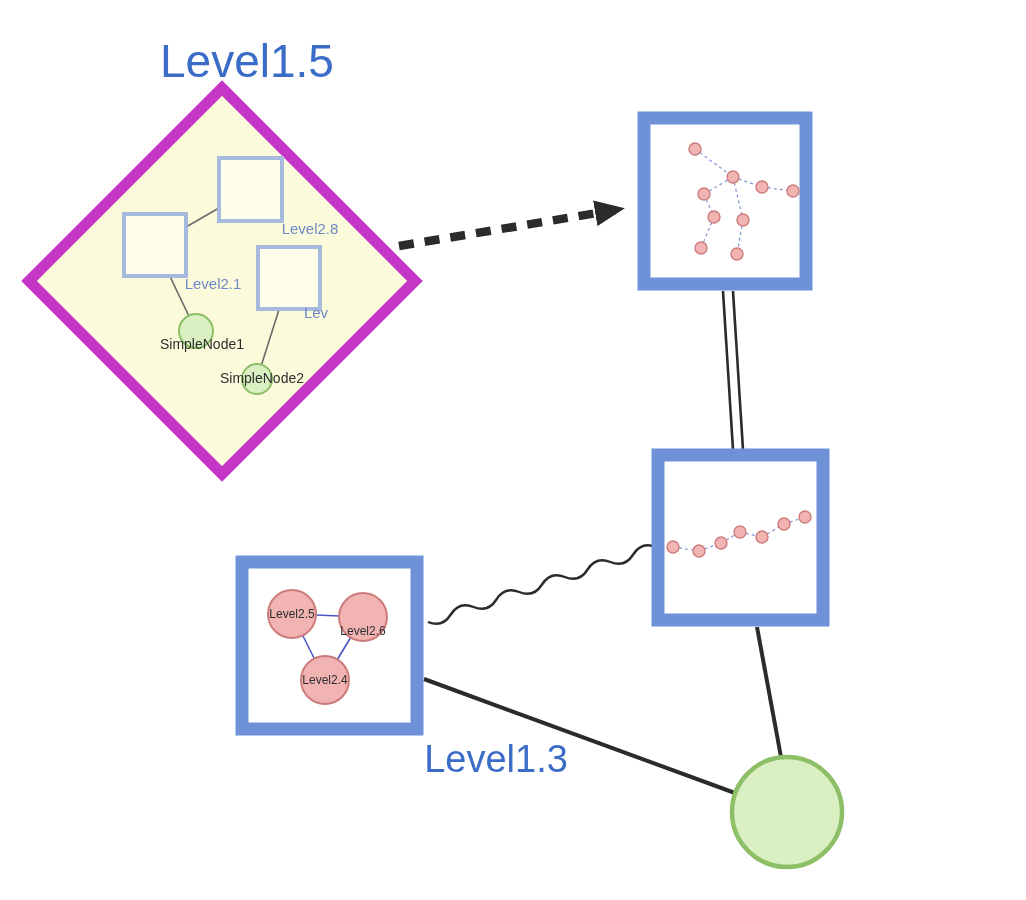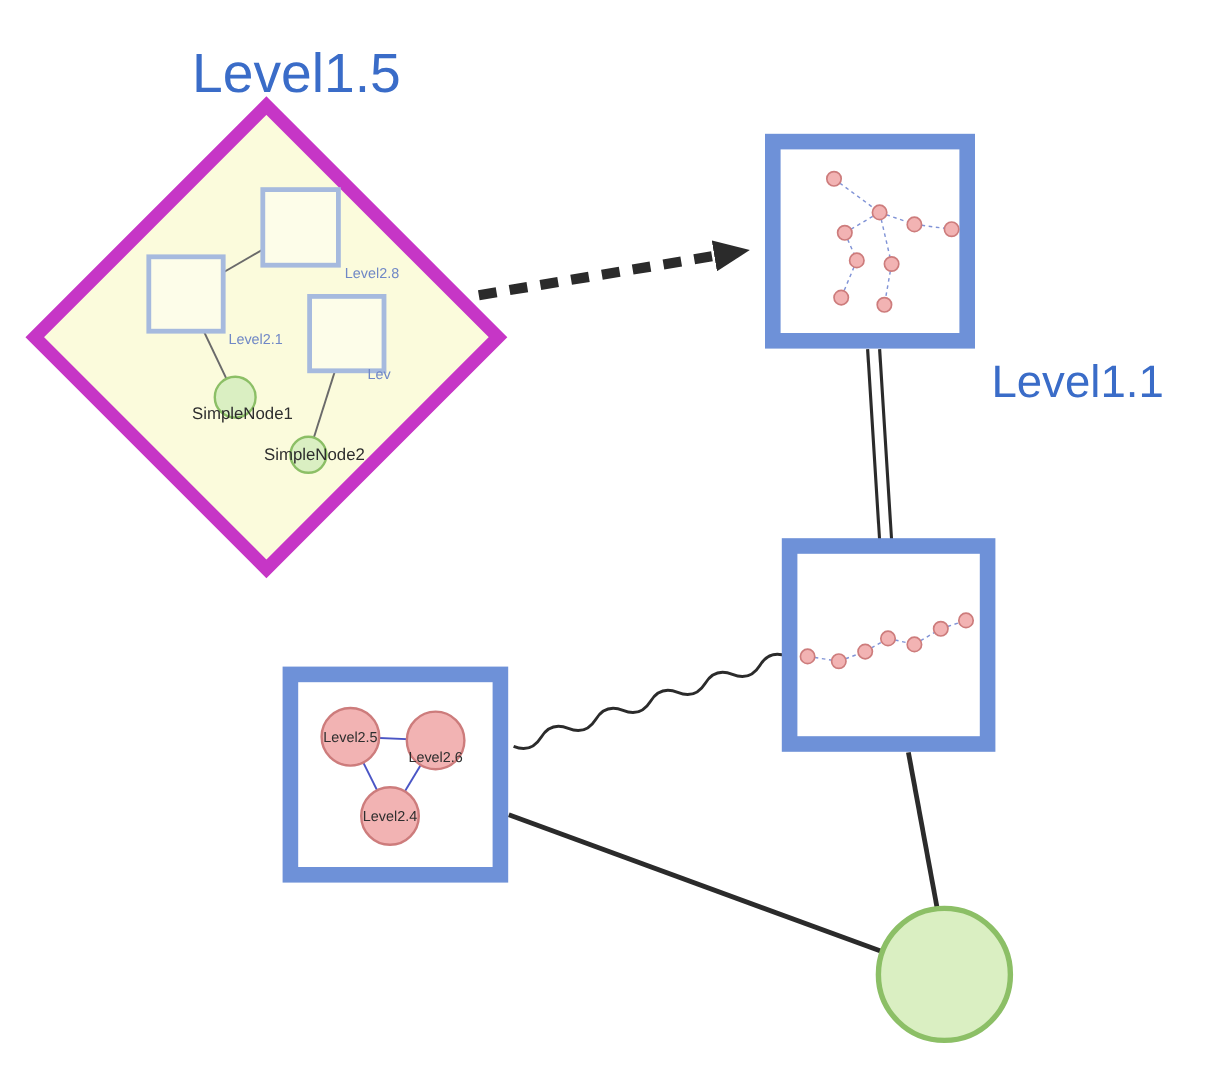--- a/index.html
+++ b/index.html
@@ -37,21 +37,21 @@
   .mini-edges line{stroke:var(--c-mini-edge);stroke-width:1.2;stroke-dasharray:3 3;}
   .mini-node{fill:var(--c-pink-fill);stroke:var(--c-pink-stroke);stroke-width:1.4;}
   .tri-edges line{stroke:var(--c-triangle-edge);stroke-width:1.6;}
   .pink-node{fill:var(--c-pink-fill);stroke:var(--c-pink-stroke);stroke-width:2;}
   .big-green{fill:var(--c-green-fill);stroke:var(--c-green-stroke);stroke-width:4.5;}
 
   .lbl{position:absolute;transform:translate(-50%,-50%);white-space:nowrap;line-height:1;}
   .lbl-xl{font-size:46px;color:var(--c-label-blue);}
   .lbl-lg{font-size:38px;color:var(--c-label-blue);}
   .lbl-dark{color:#000000;}
-  .lbl-sm{font-size:12px;color:var(--c-inner-label-blue);}
+  .lbl-sm{font-size:15px;color:var(--c-inner-label-blue);}
   .lbl-xs{font-size:14px;color:var(--c-text-dark);}
   .lbl-xxs{font-size:12px;color:var(--c-text-dark);}
 </style>
 </head>
 <body>
 
 <div class="stage">
 
   <svg class="diagram-svg" width="1026" height="900" viewBox="0 0 1026 900">
     <defs>
@@ -142,21 +142,21 @@
       </g>
       <circle class="pink-node" cx="292" cy="614" r="24"></circle>
       <circle class="pink-node" cx="363" cy="617" r="24"></circle>
       <circle class="pink-node" cx="325" cy="680" r="24"></circle>
     </g>
 
     <circle class="big-green" cx="787" cy="812" r="55"></circle>
   </svg>
 
   <div class="lbl lbl-xl" style="left:247px;top:61px">Level1.5</div>
-  <div class="lbl lbl-lg" style="left:898px;top:319px">Level1.1</div>
+  <div class="lbl lbl-lg" style="left:496px;top:759px">Level1.3</div>
 
   <div class="lbl lbl-sm" style="left:310px;top:228px">Level2.8</div>
   <div class="lbl lbl-sm" style="left:213px;top:283px">Level2.1</div>
   <div class="lbl lbl-sm" style="left:316px;top:312px">Lev</div>
 
   <div class="lbl lbl-xs" style="left:202px;top:344px">SimpleNode1</div>
   <div class="lbl lbl-xs" style="left:262px;top:378px">SimpleNode2</div>
 
   <div class="lbl lbl-xxs" style="left:292px;top:614px">Level2.5</div>
   <div class="lbl lbl-xxs" style="left:363px;top:631px">Level2.6</div>

